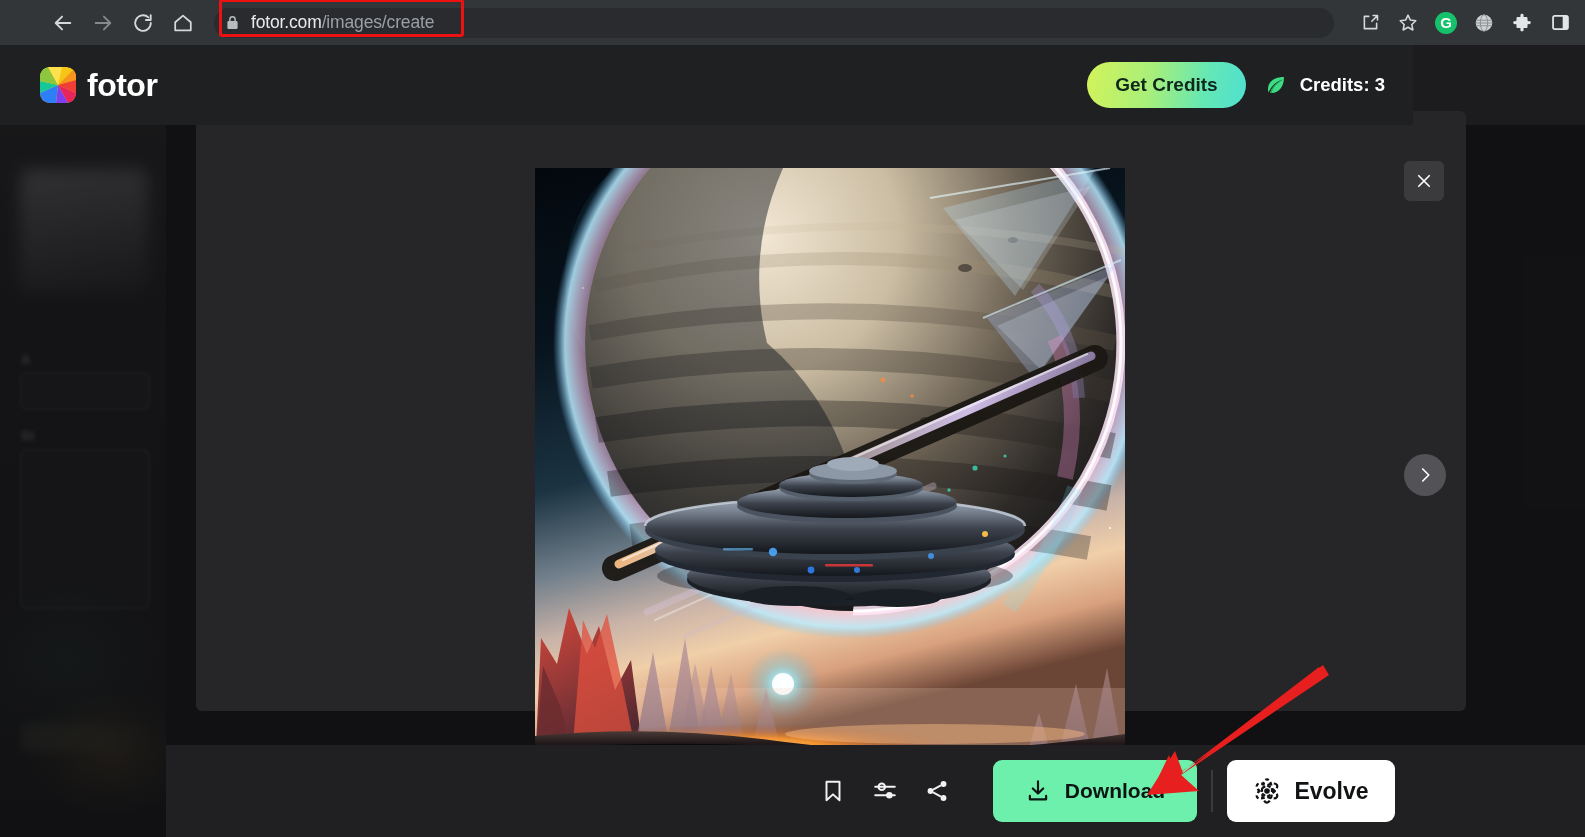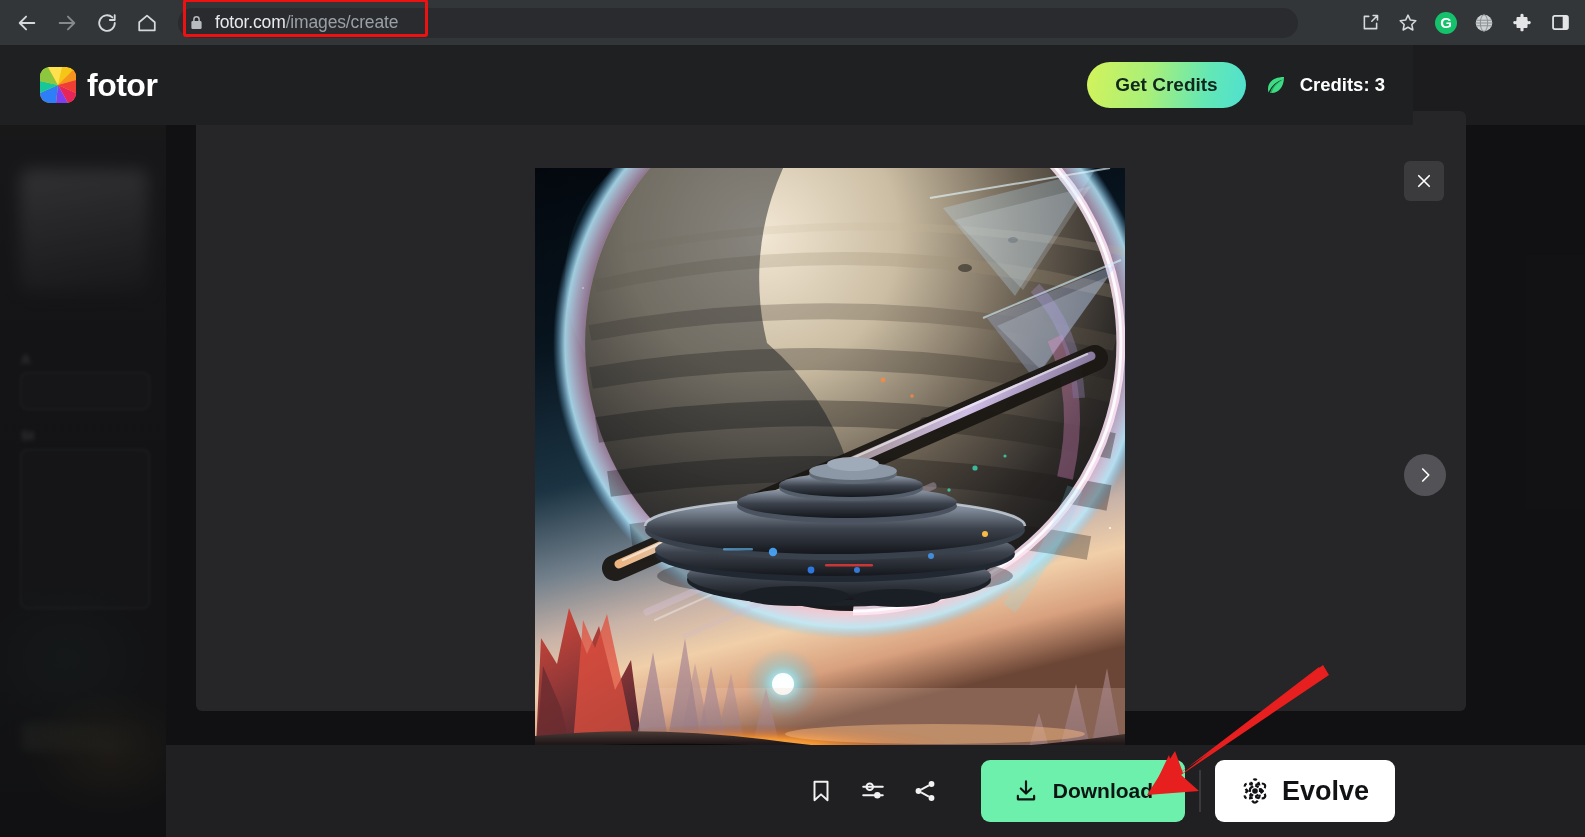--- a/index.html
+++ b/index.html
@@ -8,21 +8,21 @@
     overflow: hidden;
     background: #1a1a1c;
     font-family: "Liberation Sans", sans-serif;
   }
   #root { position: relative; width: 1585px; height: 837px; }
 
   
   .browser-bar {
     position: absolute; left: 0; top: 0; width: 1585px; height: 45px;
     background: #323639;
-    display: flex; align-items: center;
+    display: flex; align-items: center; padding-left: 36px;
   }
   .nav-btns { display: flex; align-items: center; gap: 2px; padding-left: 8px; }
   .nav-btn {
     width: 38px; height: 38px; border-radius: 50%;
     display: flex; align-items: center; justify-content: center;
     cursor: pointer;
   }
   .nav-btn svg { display: block; }
 
   .omnibox-wrap { position: relative; margin-left: 12px; flex: 1; display:flex; align-items:center; }
@@ -184,21 +184,21 @@
     background: #6ef0ad; color: #0d1512;
     display: flex; align-items: center; justify-content: center; gap: 14px;
     font-size: 21px; font-weight: 600; font-family: "Liberation Sans", sans-serif;
   }
   .bar-divider { width: 2px; height: 42px; background: #3a3a3d; margin: 0 14px; }
   .evolve-btn {
     height: 62px; min-width: 168px; padding: 0 26px;
     border-radius: 9px; border: none; cursor: pointer;
     background: #ffffff; color: #111214;
     display: flex; align-items: center; justify-content: center; gap: 13px;
-    font-size: 27px; font-weight: 600; font-family: "Liberation Sans", sans-serif;
+    font-size: 23px; font-weight: 600; font-family: "Liberation Sans", sans-serif;
   }
 
   
   .arrow-annot {
     position: absolute; left: 1123px; top: 655px;
     width: 210px; height: 145px; pointer-events: none; z-index: 60;
   }
 </style>
 </head>
 <body>

